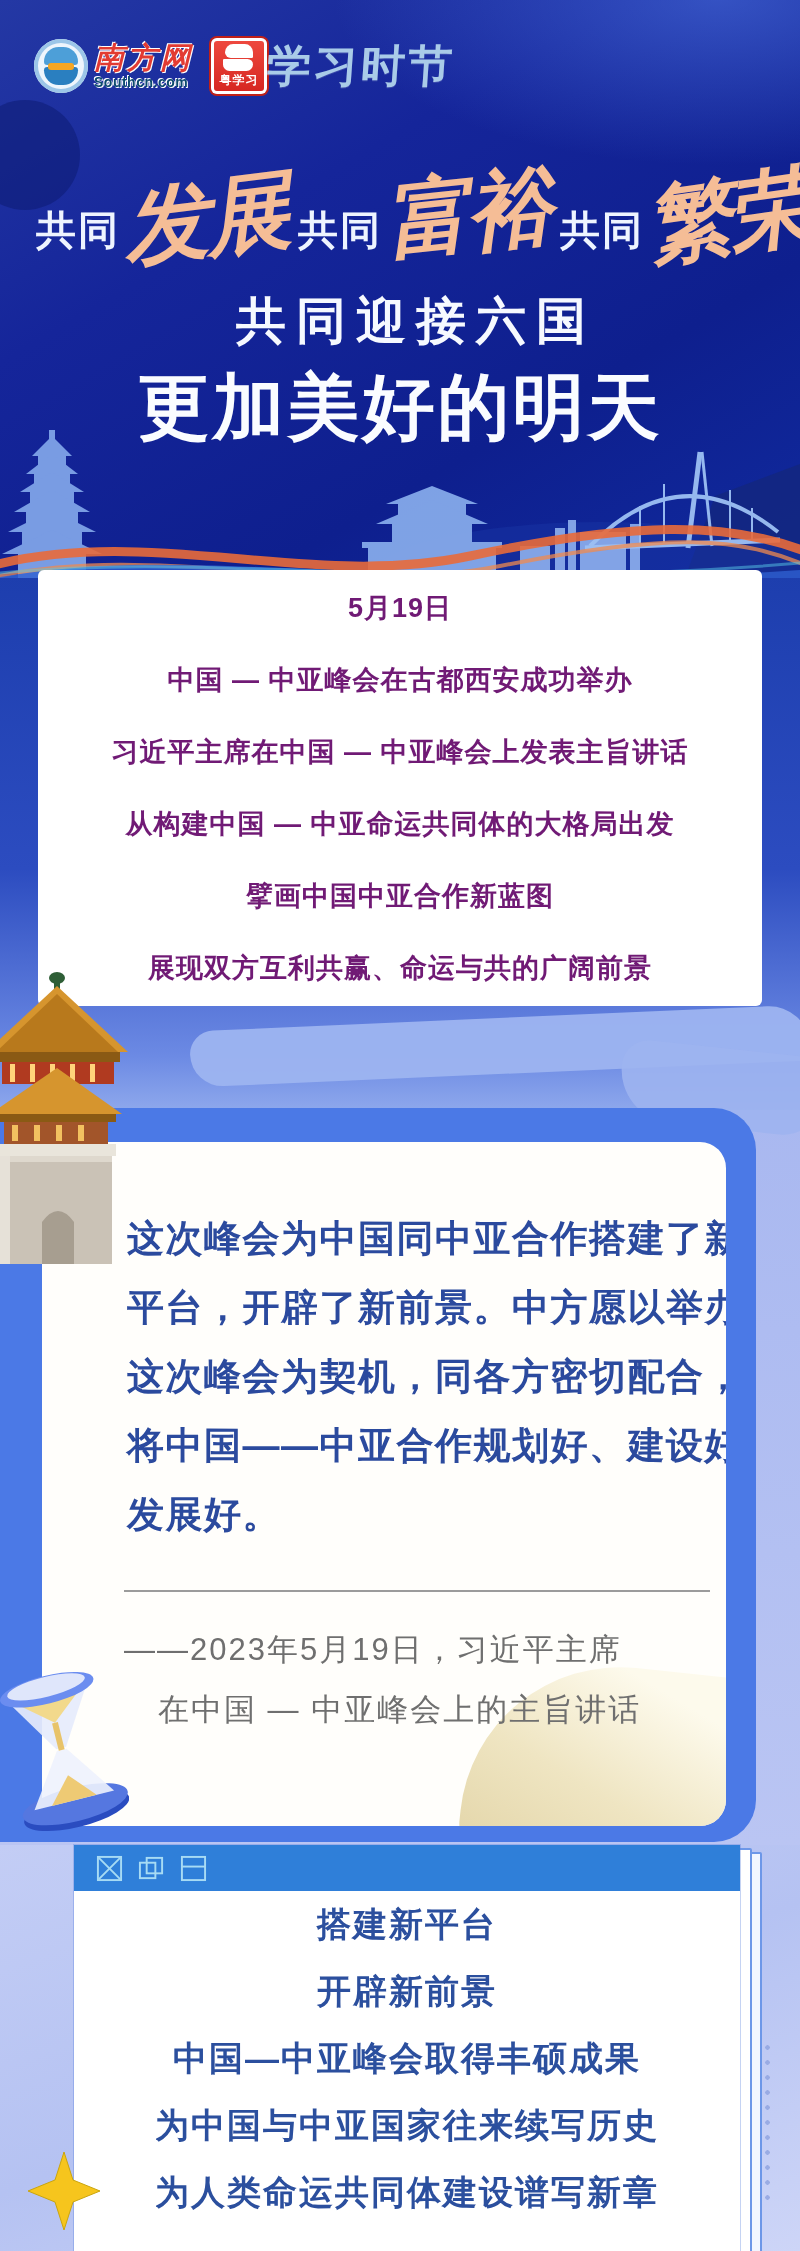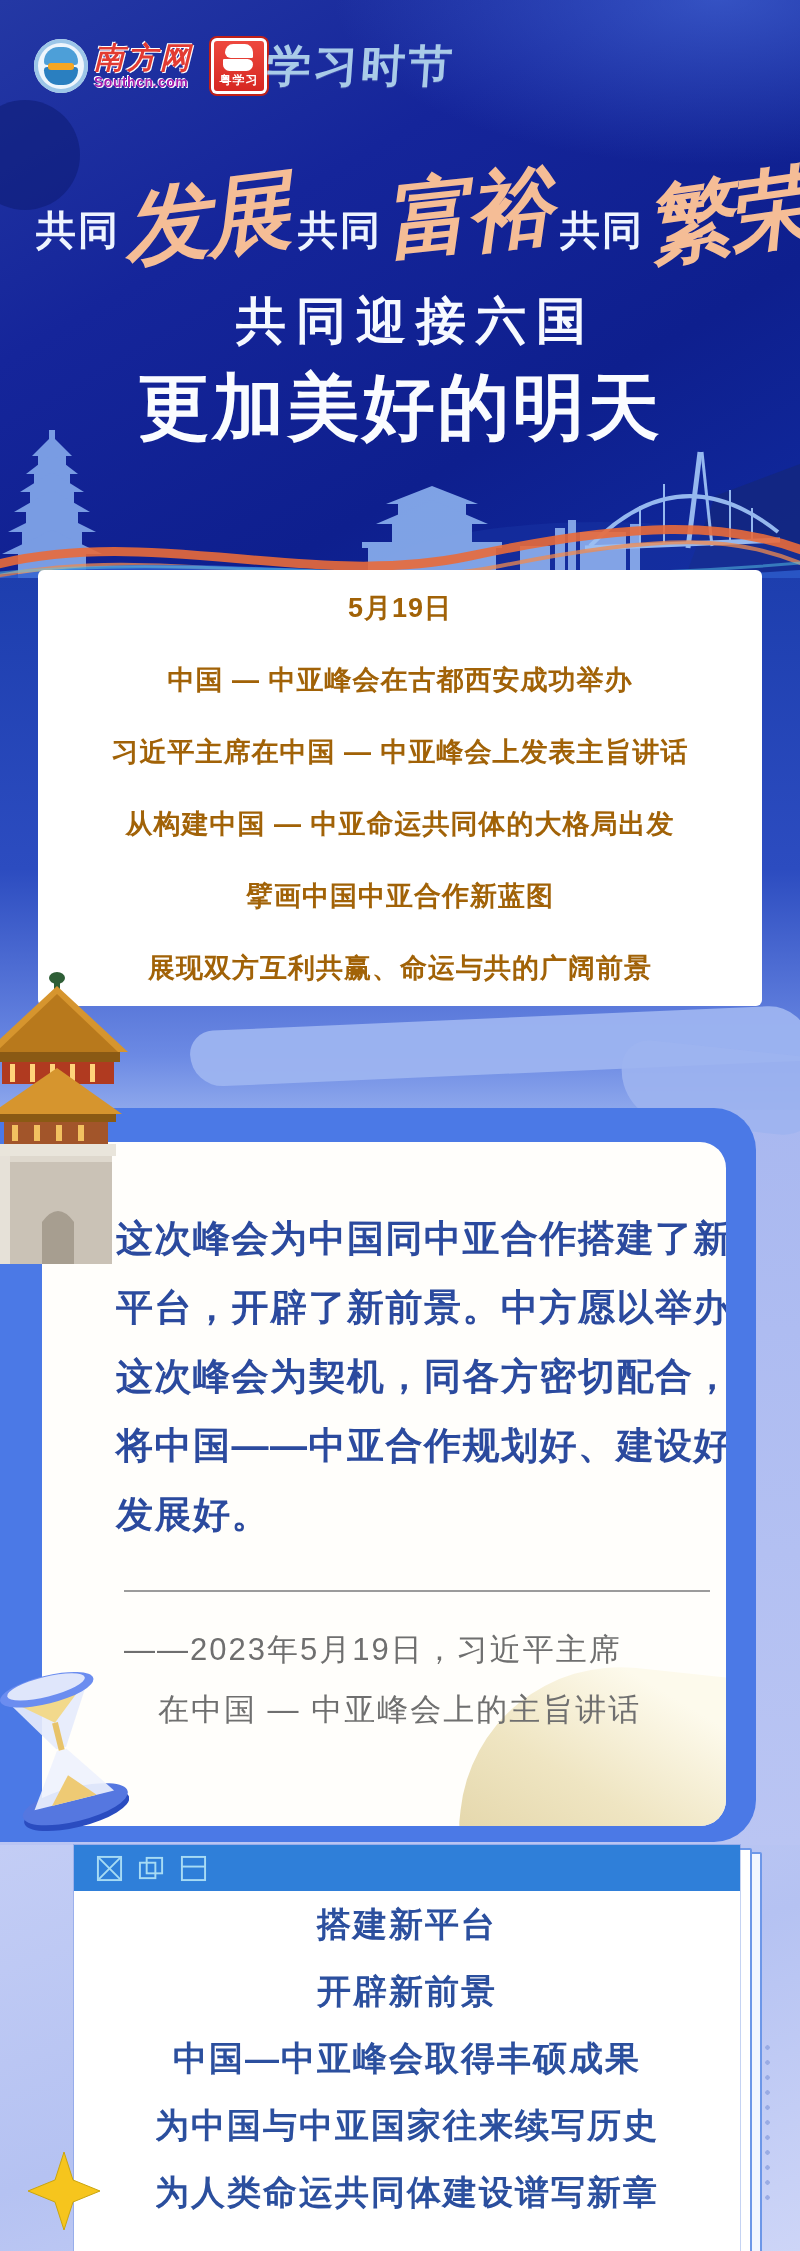--- a/index.html
+++ b/index.html
@@ -36,21 +36,21 @@
   .logo-group{display:flex;align-items:center;gap:18px;}
   .southcn{display:flex;align-items:center;gap:6px;}
   .s-icon{width:54px;height:54px;border-radius:50%;background:#eef5fc;position:relative;flex:0 0 auto;
     box-shadow:inset 0 0 0 4px #9cc6e8;}
   .s-icon::before{content:"";position:absolute;left:10px;top:8px;width:34px;height:18px;border-radius:18px 18px 4px 4px;background:#4d9fd8;}
   .s-icon::after{content:"";position:absolute;left:10px;bottom:8px;width:34px;height:18px;border-radius:4px 4px 18px 18px;background:#2a7fc0;}
   .s-bar{position:absolute;left:14px;top:24px;width:26px;height:7px;background:#f5a623;border-radius:3px;z-index:1;}
   .s-text{display:flex;flex-direction:column;line-height:1;}
   .s-name{color:#e23b33;font-size:30px;font-weight:900;font-style:italic;letter-spacing:3px;
     text-shadow:1px 1px 0 #fff,-1px -1px 0 #fff;}
-  .s-domain{color:#a21caf;font-size:14px;font-weight:800;margin-top:2px;
+  .s-domain{color:#0c4a6e;font-size:14px;font-weight:800;margin-top:2px;
     text-shadow:1px 1px 0 #fff,-1px -1px 0 #fff;letter-spacing:.5px;}
   .yxx{width:56px;height:56px;border-radius:6px;background:linear-gradient(180deg,#ef4a40,#d5251f);
     position:relative;display:flex;flex-direction:column;align-items:center;justify-content:flex-end;
     box-shadow:inset 0 0 0 3px #fff,0 0 0 2px #c02018;}
   .yxx-glyph{position:absolute;top:6px;left:12px;width:32px;height:30px;}
   .yxx-glyph::before{content:"";position:absolute;left:2px;top:0;width:28px;height:14px;background:#fff;border-radius:14px 14px 2px 10px;}
   .yxx-glyph::after{content:"";position:absolute;left:0;top:15px;width:30px;height:12px;background:#fff;border-radius:2px 10px 12px 12px;}
   .yxx-label{color:#fff;font-size:12px;font-weight:800;margin-bottom:5px;letter-spacing:1px;}
   .brand{color:#a9cbe8;font-size:44px;font-weight:900;letter-spacing:3px;transform:skewX(-4deg);
     text-shadow:0 1px 0 rgba(255,255,255,.15);}
@@ -67,35 +67,35 @@
   .slogan:nth-child(3) .accent{transform:rotate(-8deg) translateY(-14px);}
   .title1{position:absolute;left:16px;top:288px;width:800px;text-align:center;color:#f6f9ff;
     font-size:50px;font-weight:900;letter-spacing:10px;}
   .title2{position:absolute;left:0;top:360px;width:800px;text-align:center;color:#fafcff;
     font-size:72px;font-weight:900;letter-spacing:3px;}
   .skyline{position:absolute;left:0;top:428px;width:800px;height:150px;}
 
   
   .card1{position:absolute;left:38px;top:570px;width:724px;height:436px;background:#ffffff;
     border-radius:6px;display:flex;flex-direction:column;justify-content:center;z-index:3;}
-  .card1 .line{text-align:center;color:#a16207;font-size:27px;font-weight:700;line-height:72px;
+  .card1 .line{text-align:center;color:#701a75;font-size:27px;font-weight:700;line-height:72px;
     letter-spacing:1px;}
 
   
   .belltower{position:absolute;left:0;top:972px;width:140px;height:292px;z-index:5;}
 
   
   .quote-wrap{position:absolute;left:0;top:1108px;width:756px;height:734px;background:#4b79e6;
     border-radius:0 42px 42px 0;z-index:2;}
   .quote-card{position:absolute;left:42px;top:34px;width:684px;height:684px;background:#fffefb;
     border-radius:26px;overflow:hidden;}
   .curl{position:absolute;right:-30px;bottom:-40px;width:290px;height:200px;
     background:linear-gradient(205deg,#fdfaec 20%,#efe5c2 60%,#e3d5a8 100%);
     border-radius:160px 30px 10px 30px;transform:rotate(6deg);}
-  .quote-text{position:absolute;left:74px;top:62px;width:572px;}
+  .quote-text{position:absolute;left:85px;top:62px;width:572px;}
   .quote-text .qline{color:#2b4a9e;font-size:37px;font-weight:800;line-height:69px;letter-spacing:1.5px;
     white-space:nowrap;}
   .divider{position:absolute;left:82px;top:448px;width:586px;height:0;border-top:2px solid #9b9b9b;}
   .attr{position:absolute;left:82px;top:478px;width:580px;}
   .attr .aline{color:#6f6f6f;font-size:31px;font-weight:500;line-height:60px;letter-spacing:2px;white-space:nowrap;}
   .attr .aline:nth-child(2){padding-left:34px;}
   .hourglass{position:absolute;left:-6px;top:1652px;width:135px;height:190px;z-index:6;}
 
   
   .win-layer{position:absolute;background:#f2f6ff;border:2px solid #6d97e8;border-radius:2px;}

